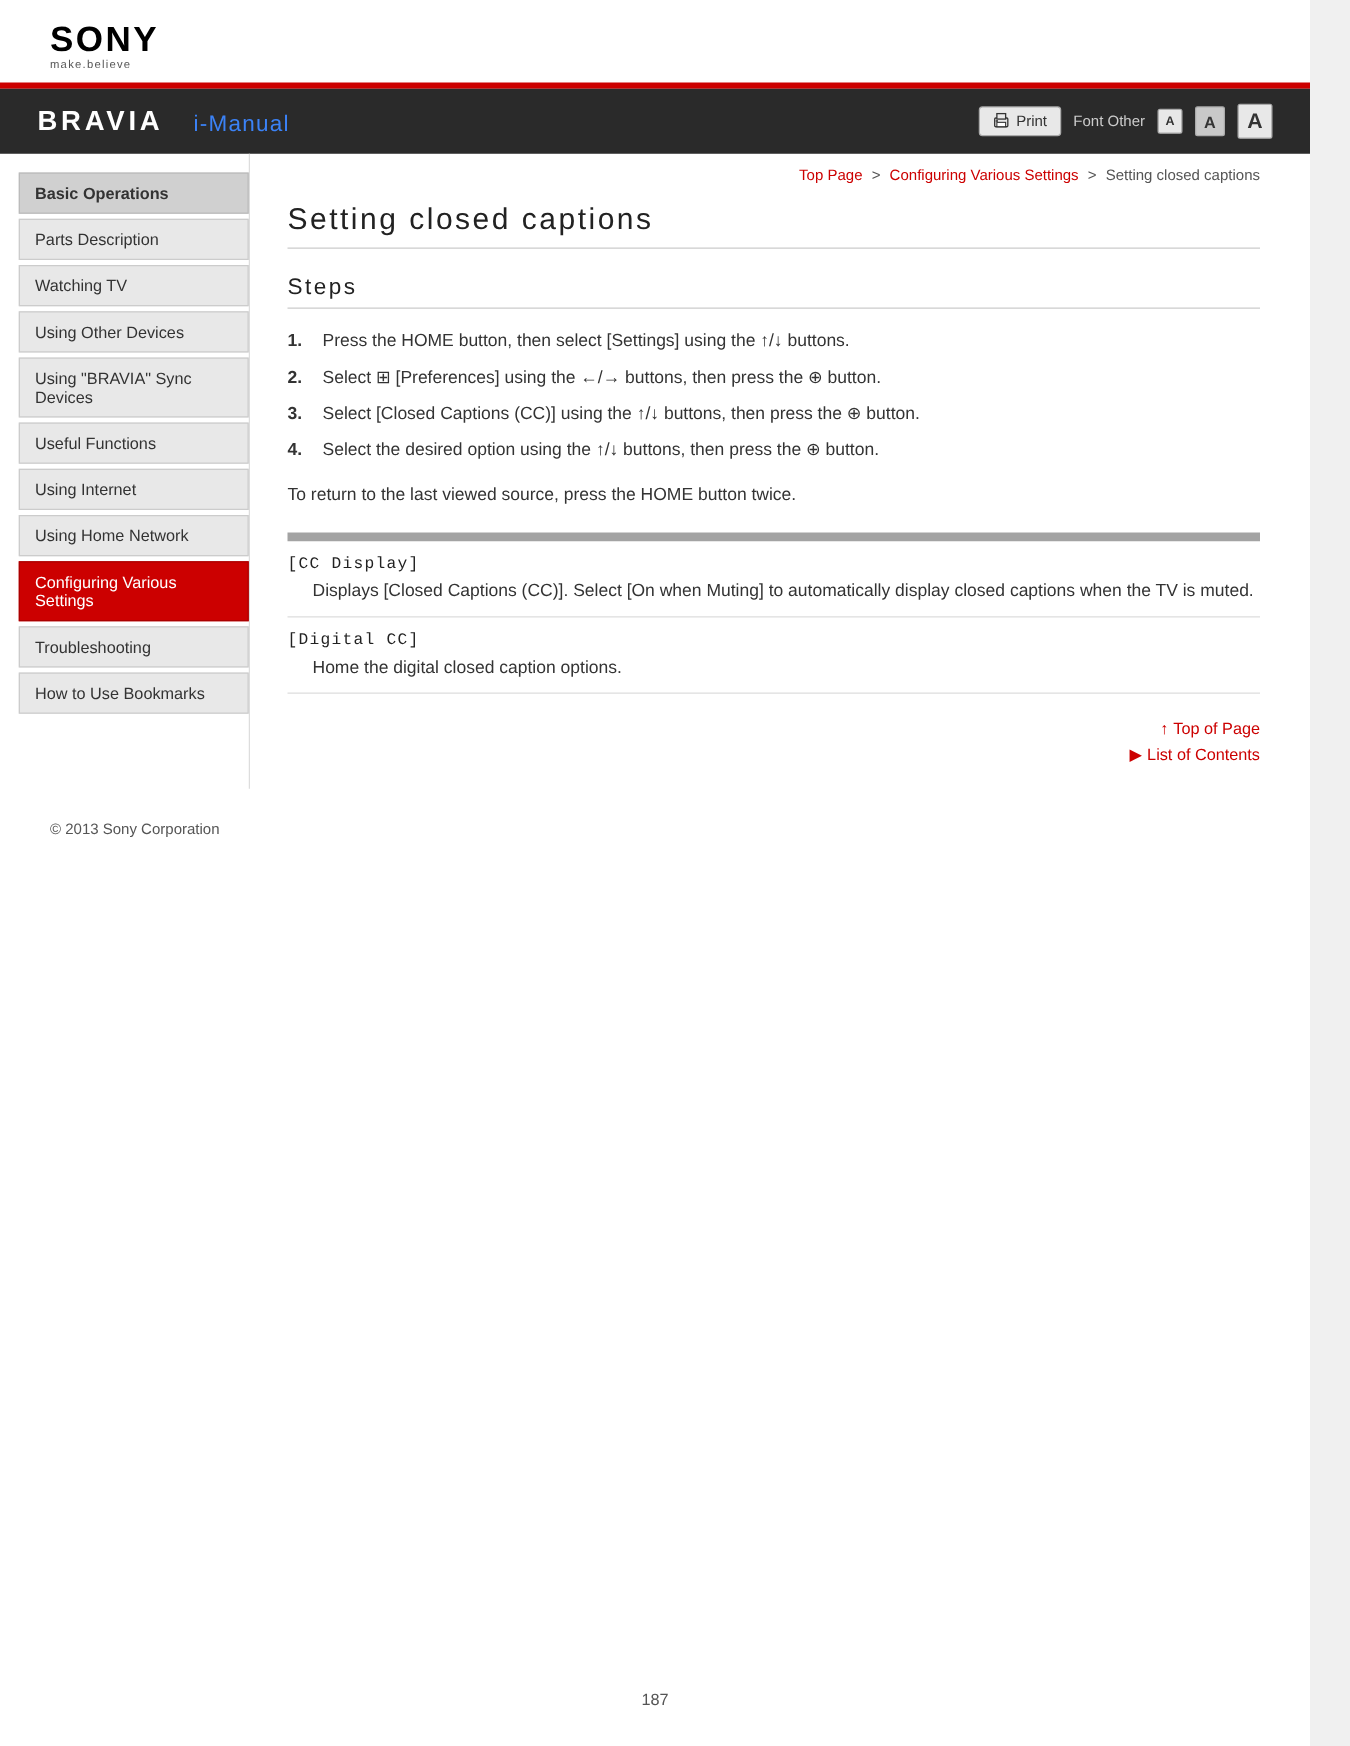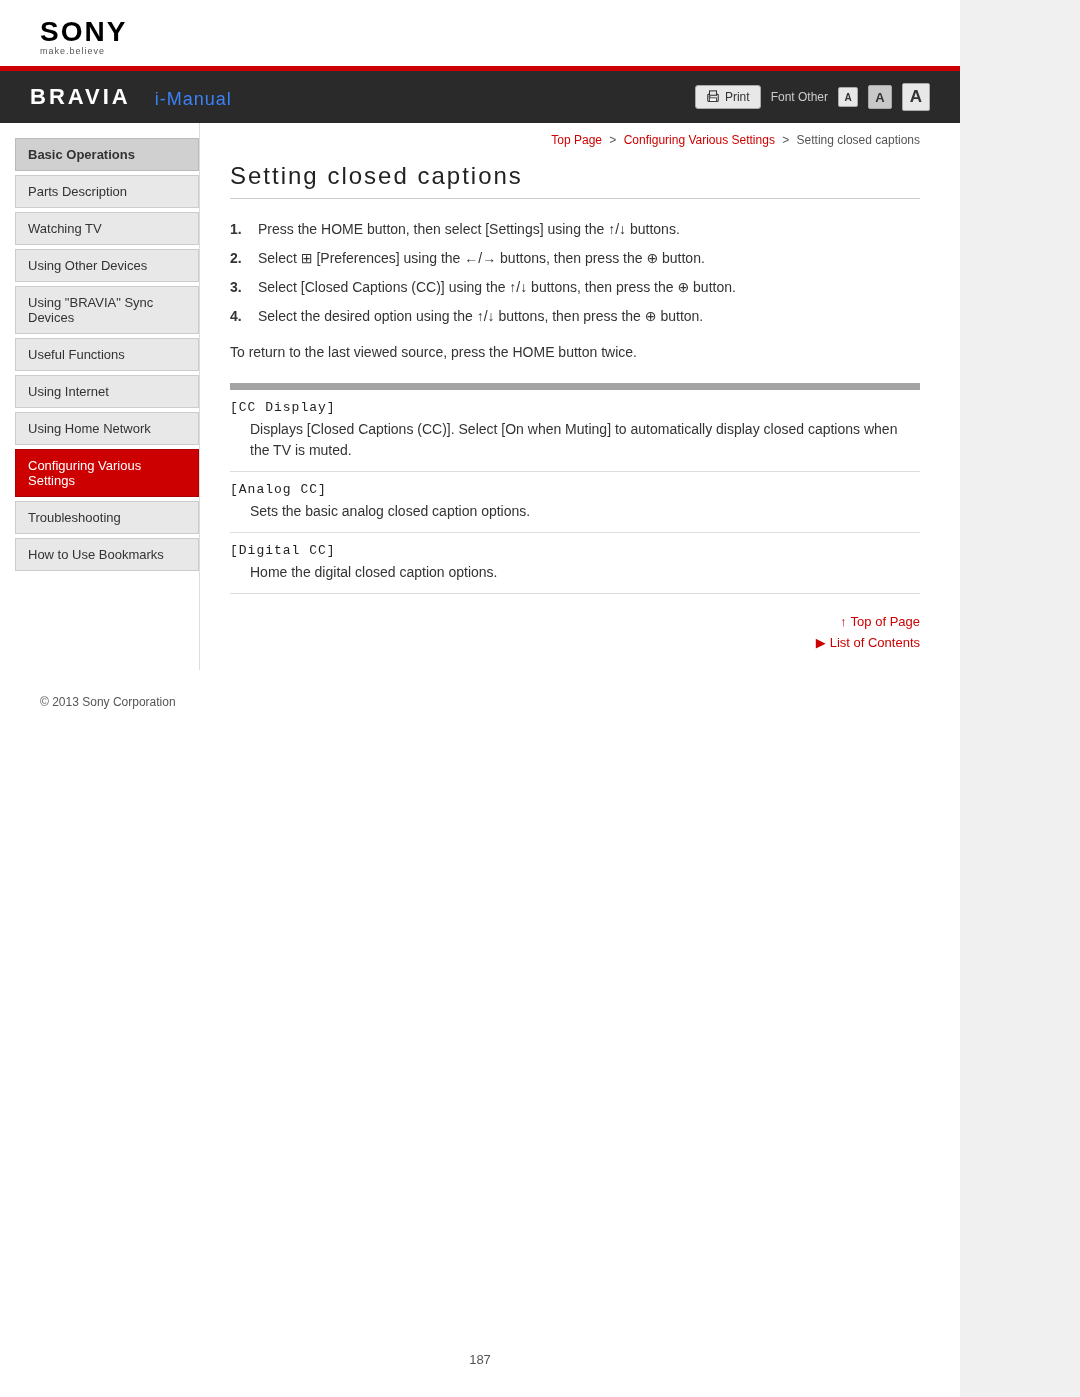--- a/index.html
+++ b/index.html
@@ -4,21 +4,21 @@
   <style>
     * { margin: 0; padding: 0; box-sizing: border-box; }
     body {
       font-family: Arial, Helvetica, sans-serif;
       background: #f0f0f0;
       width: 1080px;
       min-height: 1397px;
       position: relative;
     }
     .page-wrapper {
-      width: 960px;
+      width: 1048px;
       min-height: 1397px;
       background: #ffffff;
       position: relative;
     }
     
     .logo-area {
       padding: 18px 40px 10px 40px;
       background: #fff;
     }
     .sony-logo {
@@ -329,20 +329,21 @@
       <div class="breadcrumb">
         <a href="#">Top Page</a>
         <span class="breadcrumb-sep"> &gt; </span>
         <a href="#">Configuring Various Settings</a>
         <span class="breadcrumb-sep"> &gt; </span>
         <span>Setting closed captions</span>
       </div>
 
       <h1 class="page-title">Setting closed captions</h1>
 
+      <h2 class="section-heading">Steps</h2>
 
       <ol class="steps-list">
         <li>
           <span class="step-num">1.</span>
           <span class="step-text">Press the HOME button, then select [Settings] using the ↑/↓ buttons.</span>
         </li>
         <li>
           <span class="step-num">2.</span>
           <span class="step-text">Select ⊞ [Preferences] using the ←/→ buttons, then press the ⊕ button.</span>
         </li>
@@ -358,24 +359,20 @@
 
       <p class="return-note">To return to the last viewed source, press the HOME button twice.</p>
 
 
       <div class="options-section">
         <div class="option-item">
           <div class="option-name">[CC Display]</div>
           <div class="option-desc">Displays [Closed Captions (CC)]. Select [On when Muting] to automatically display closed captions when the TV is muted.</div>
         </div>
         <div class="option-item">
-          <div class="option-name">[Analog CC]</div>
-          <div class="option-desc">Sets the basic analog closed caption options.</div>
-        </div>
-        <div class="option-item">
           <div class="option-name">[Digital CC]</div>
           <div class="option-desc">Home the digital closed caption options.</div>
         </div>
       </div>
 
       <div class="footer-nav">
         <a href="#" class="footer-link">
           <span class="arrow-up">↑</span>
           <span>Top of Page</span>
         </a>

